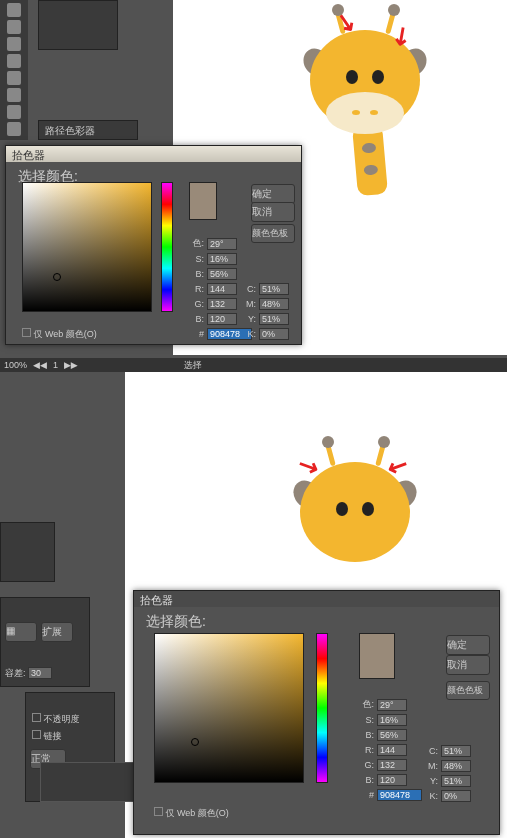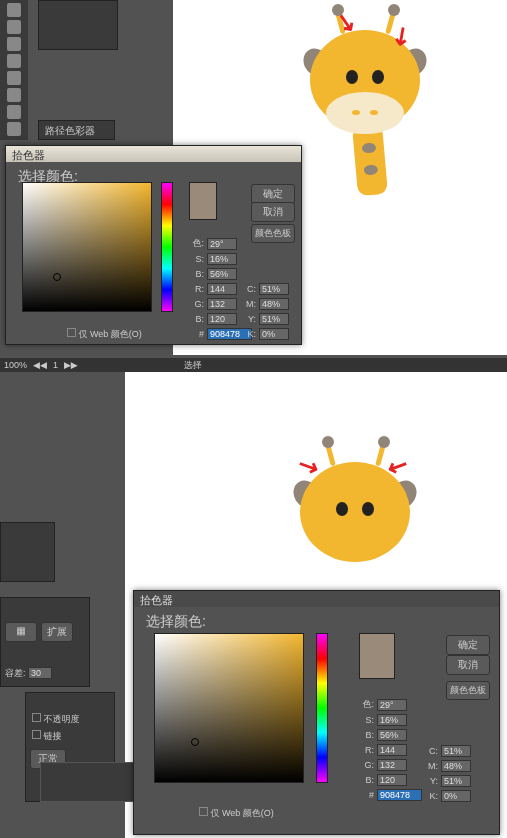--- a/index.html
+++ b/index.html
@@ -8,21 +8,21 @@
 .ss1 { top: 0; left: 0; width: 507px; height: 372px; }
 .ss2 { top: 372px; left: 0; width: 507px; height: 466px; }
 .canvas-bg { position: absolute; background: #fff; }
 .ss1 .canvas-bg { left: 173px; top: 0; width: 334px; height: 355px; }
 .ss2 .canvas-bg { left: 125px; top: 0; width: 382px; height: 466px; }
 .sidebar { position: absolute; left: 0; top: 0; width: 28px; background: #3a3a3a; }
 .ss1 .sidebar { height: 140px; }
 .sidebar .tool { width: 14px; height: 14px; background: #888; margin: 3px auto; border-radius: 2px; }
 .panel-dark { position: absolute; background: #3a3a3a; border: 1px solid #222; }
 .ss1 .p1 { left: 38px; top: 60; width: 80px; height: 50px; }
-.ss1 .p2 { left: 38px; top: 120px; width: 77px; height: 20px; }
+.ss1 .p2 { left: 38px; top: 120px; width: 100px; height: 20px; }
 .ss2 .p3 { left: 0; top: 150px; width: 55px; height: 60px; }
 .ss2 .p4 { left: 0; top: 225px; width: 90px; height: 90px; }
 .ss2 .p5 { left: 0; top: 320px; width: 90px; height: 110px; margin-left: 25px; }
 .ss2 .p6 { left: 40px; top: 390px; width: 160px; height: 40px; border: 1px solid #555; }
 .giraffe { position: absolute; }
 .ss1 .giraffe { left: 310px; top: 30px; }
 .ss2 .giraffe { left: 300px; top: 90px; }
 .g-head { position: absolute; width: 110px; height: 100px; background: #f3b62f; border-radius: 50%; }
 .g-snout { position: absolute; width: 78px; height: 42px; background: #f6e9c9; border-radius: 50%; left: 16px; top: 62px; }
 .g-nose1, .g-nose2 { position: absolute; width: 8px; height: 5px; background: #f3b62f; border-radius: 50%; top: 80px; }
@@ -54,38 +54,38 @@
 .ss2 .sv-field { left: 20px; top: 42px; width: 150px; height: 150px; background: linear-gradient(to top, #000, transparent), linear-gradient(to right, #fff, #f3b62f); }
 .sv-cursor { position: absolute; width: 8px; height: 8px; border: 1px solid #000; border-radius: 50%; }
 .ss1 .sv-cursor { left: 30px; top: 90px; }
 .ss2 .sv-cursor { left: 36px; top: 104px; }
 .hue-strip { position: absolute; width: 12px; background: linear-gradient(to bottom, #f0f, #f00, #ff0, #0f0, #0ff, #00f, #f0f); border: 1px solid #222; }
 .ss1 .hue-strip { left: 155px; top: 36px; height: 130px; }
 .ss2 .hue-strip { left: 182px; top: 42px; height: 150px; }
 .swatch-new { position: absolute; background: #998a79; border: 1px solid #222; }
 .ss1 .swatch-new { left: 183px; top: 36px; width: 28px; height: 38px; }
 .ss2 .swatch-new { left: 225px; top: 42px; width: 36px; height: 46px; }
-.btn { position: absolute; background: #5a5a5a; border: 1px solid #333; border-radius: 3px; text-align: center; font-size: 10px; padding: 2px 0; }
+.btn { position: absolute; background: #5a5a5a; border: 1px solid #333; border-radius: 3px; text-align: left; font-size: 10px; padding: 2px 0; }
 .ss1 .btn-ok { left: 245px; top: 38px; width: 44px; }
 .ss1 .btn-cancel { left: 245px; top: 56px; width: 44px; }
 .ss1 .btn-lib { left: 245px; top: 78px; width: 44px; font-size: 9px; }
 .ss2 .btn-ok { left: 312px; top: 44px; width: 44px; }
 .ss2 .btn-cancel { left: 312px; top: 64px; width: 44px; }
 .ss2 .btn-lib { left: 312px; top: 90px; width: 44px; font-size: 9px; }
 .fields { position: absolute; }
 .ss1 .fields { left: 180px; top: 90px; }
 .ss2 .fields { left: 222px; top: 106px; }
 .fld { display: flex; align-items: center; height: 15px; gap: 3px; }
 .fld-lab { width: 18px; text-align: right; font-size: 9px; }
 .fld-in { width: 30px; height: 12px; background: #666; border: 1px solid #333; font-size: 9px; text-align: left; padding-left: 2px; color: #ddd; }
 .fld-hex { background: #2b6fb5; color: #fff; width: 45px; }
 .fields-r { position: absolute; }
 .ss1 .fields-r { left: 232px; top: 135px; }
 .ss2 .fields-r { left: 286px; top: 152px; }
-.weblimit { position: absolute; font-size: 9px; margin-left: 45px; }
+.weblimit { position: absolute; font-size: 9px; }
 .ss1 .weblimit { left: 16px; top: 182px; }
 .ss2 .weblimit { left: 20px; top: 216px; }
 .zoom-bar { position: absolute; left: 0; background: #333; height: 14px; font-size: 9px; padding: 1px 4px; display: flex; align-items: center; gap: 6px; }
 .ss1 .zoom-bar { top: 358px; width: 507px; }
 .cb { width: 9px; height: 9px; border: 1px solid #888; display: inline-block; }
 </style>
 </head>
 <body>
 
 <div class="screenshot ss1">

